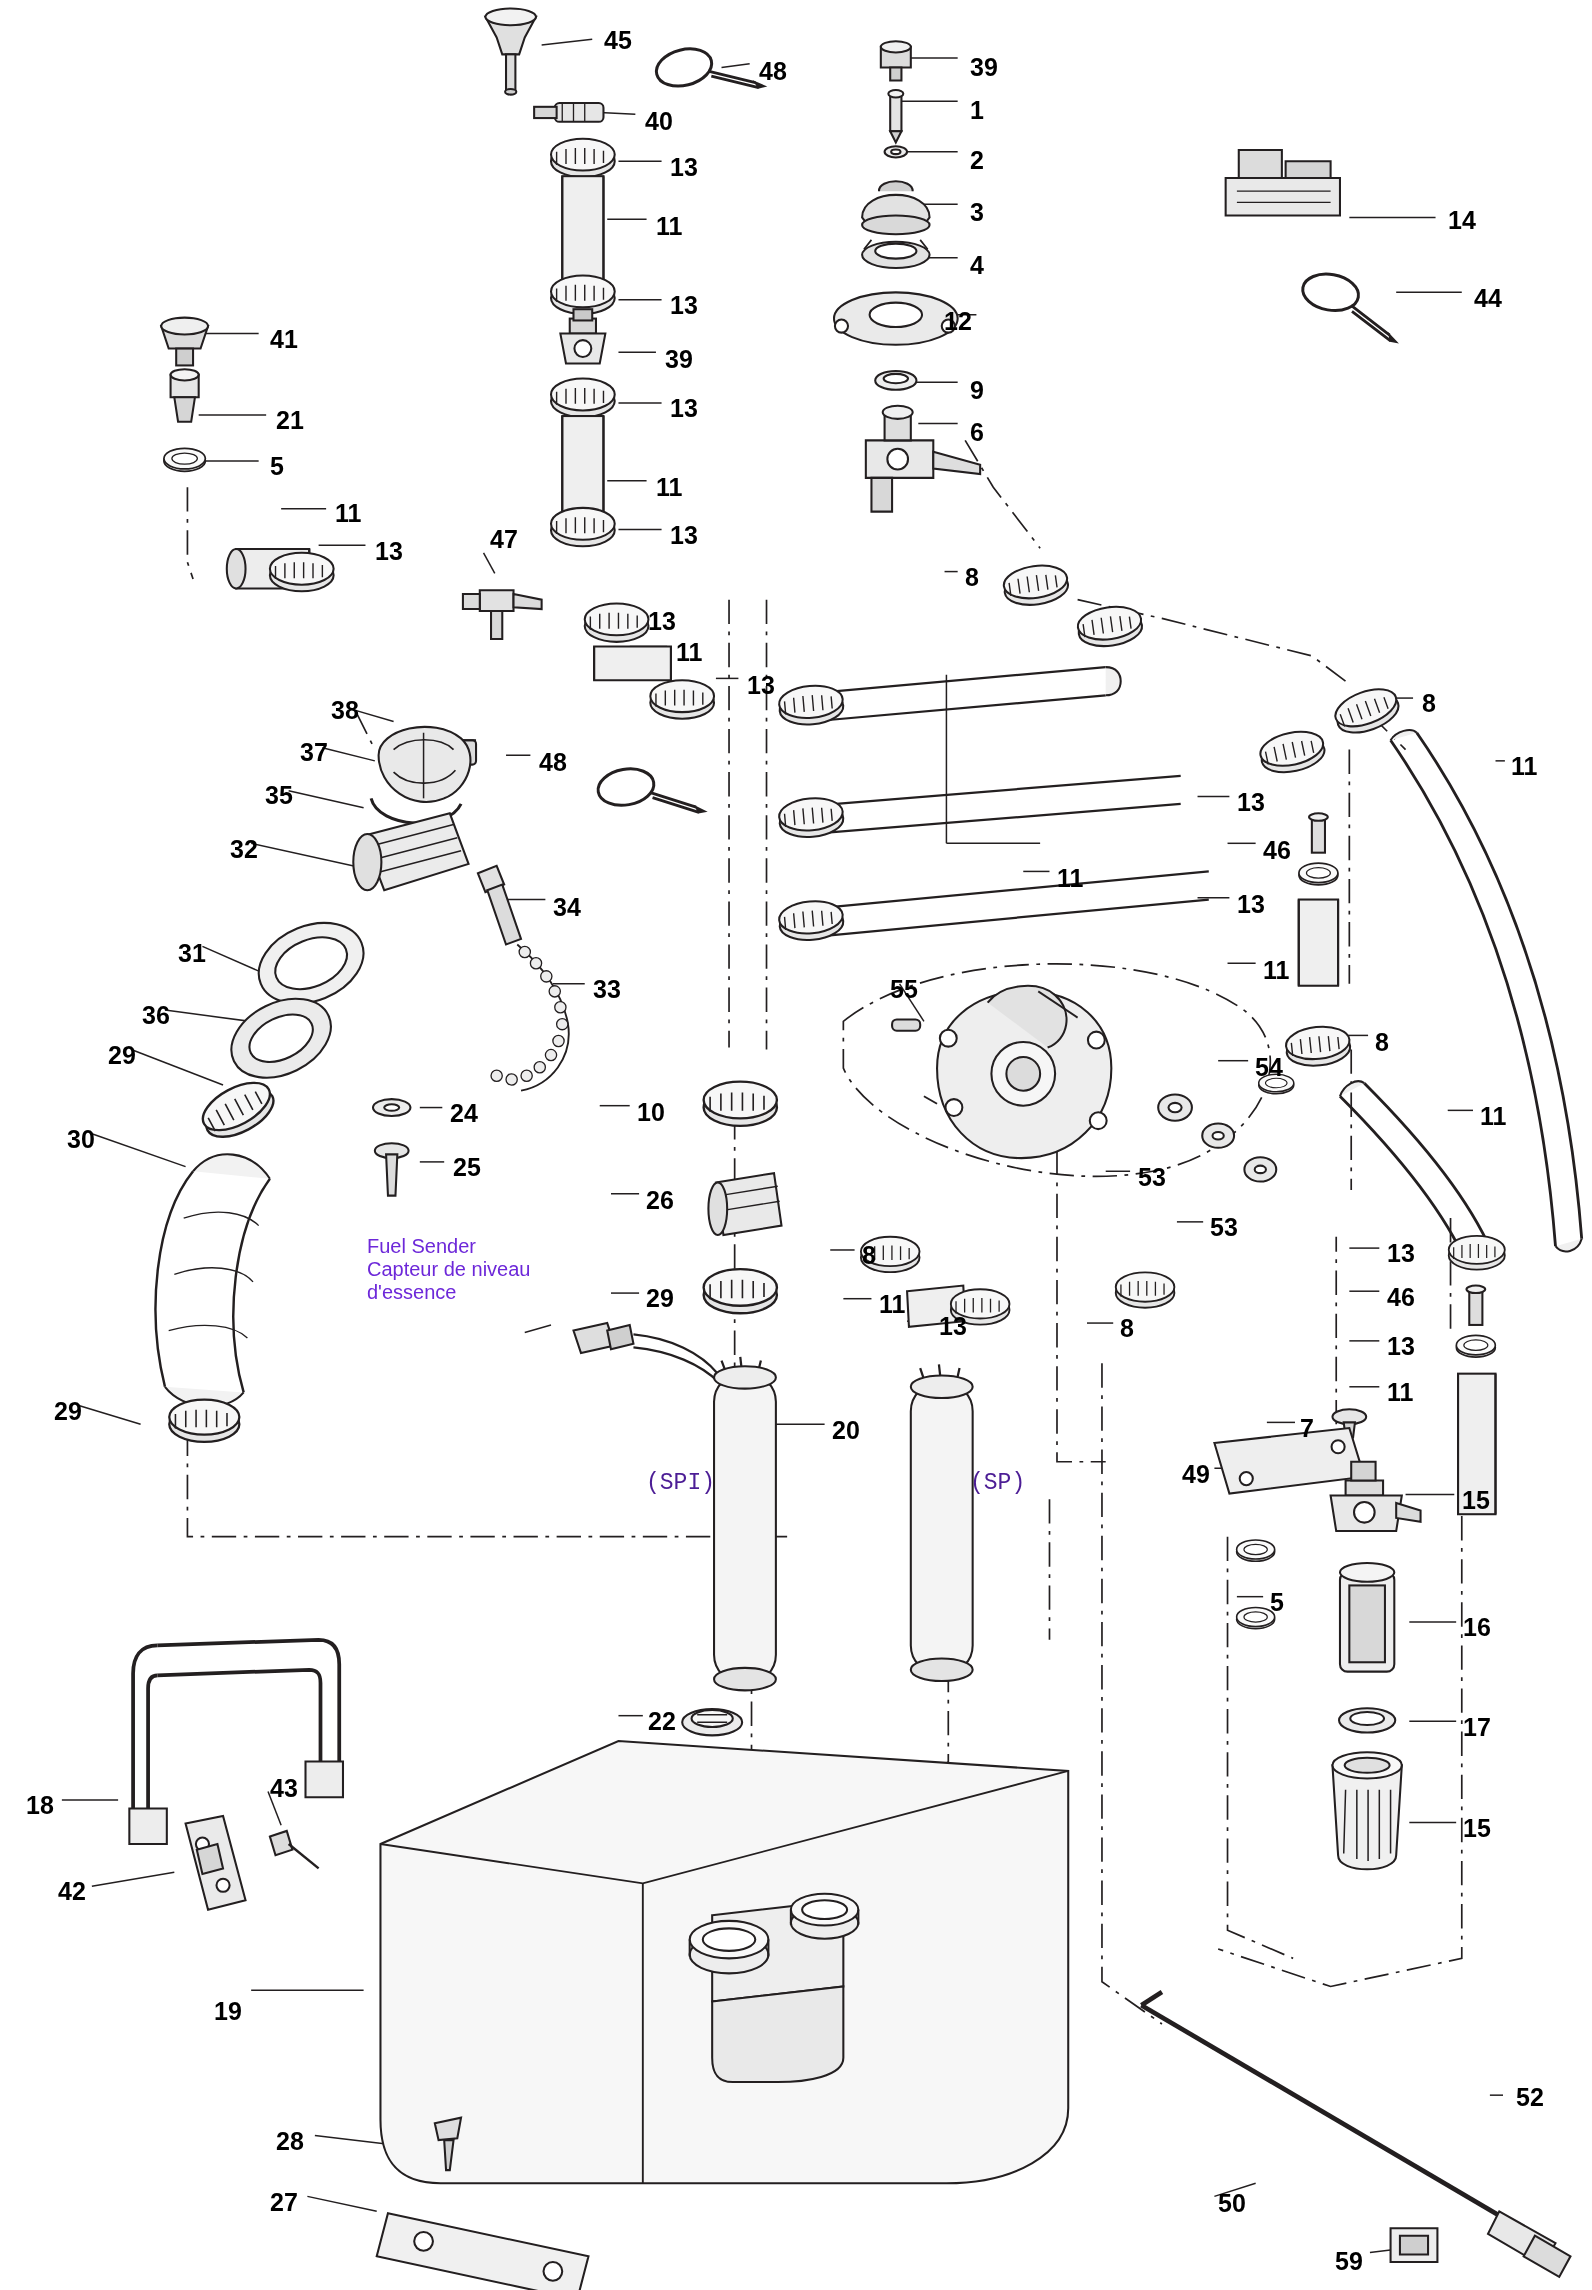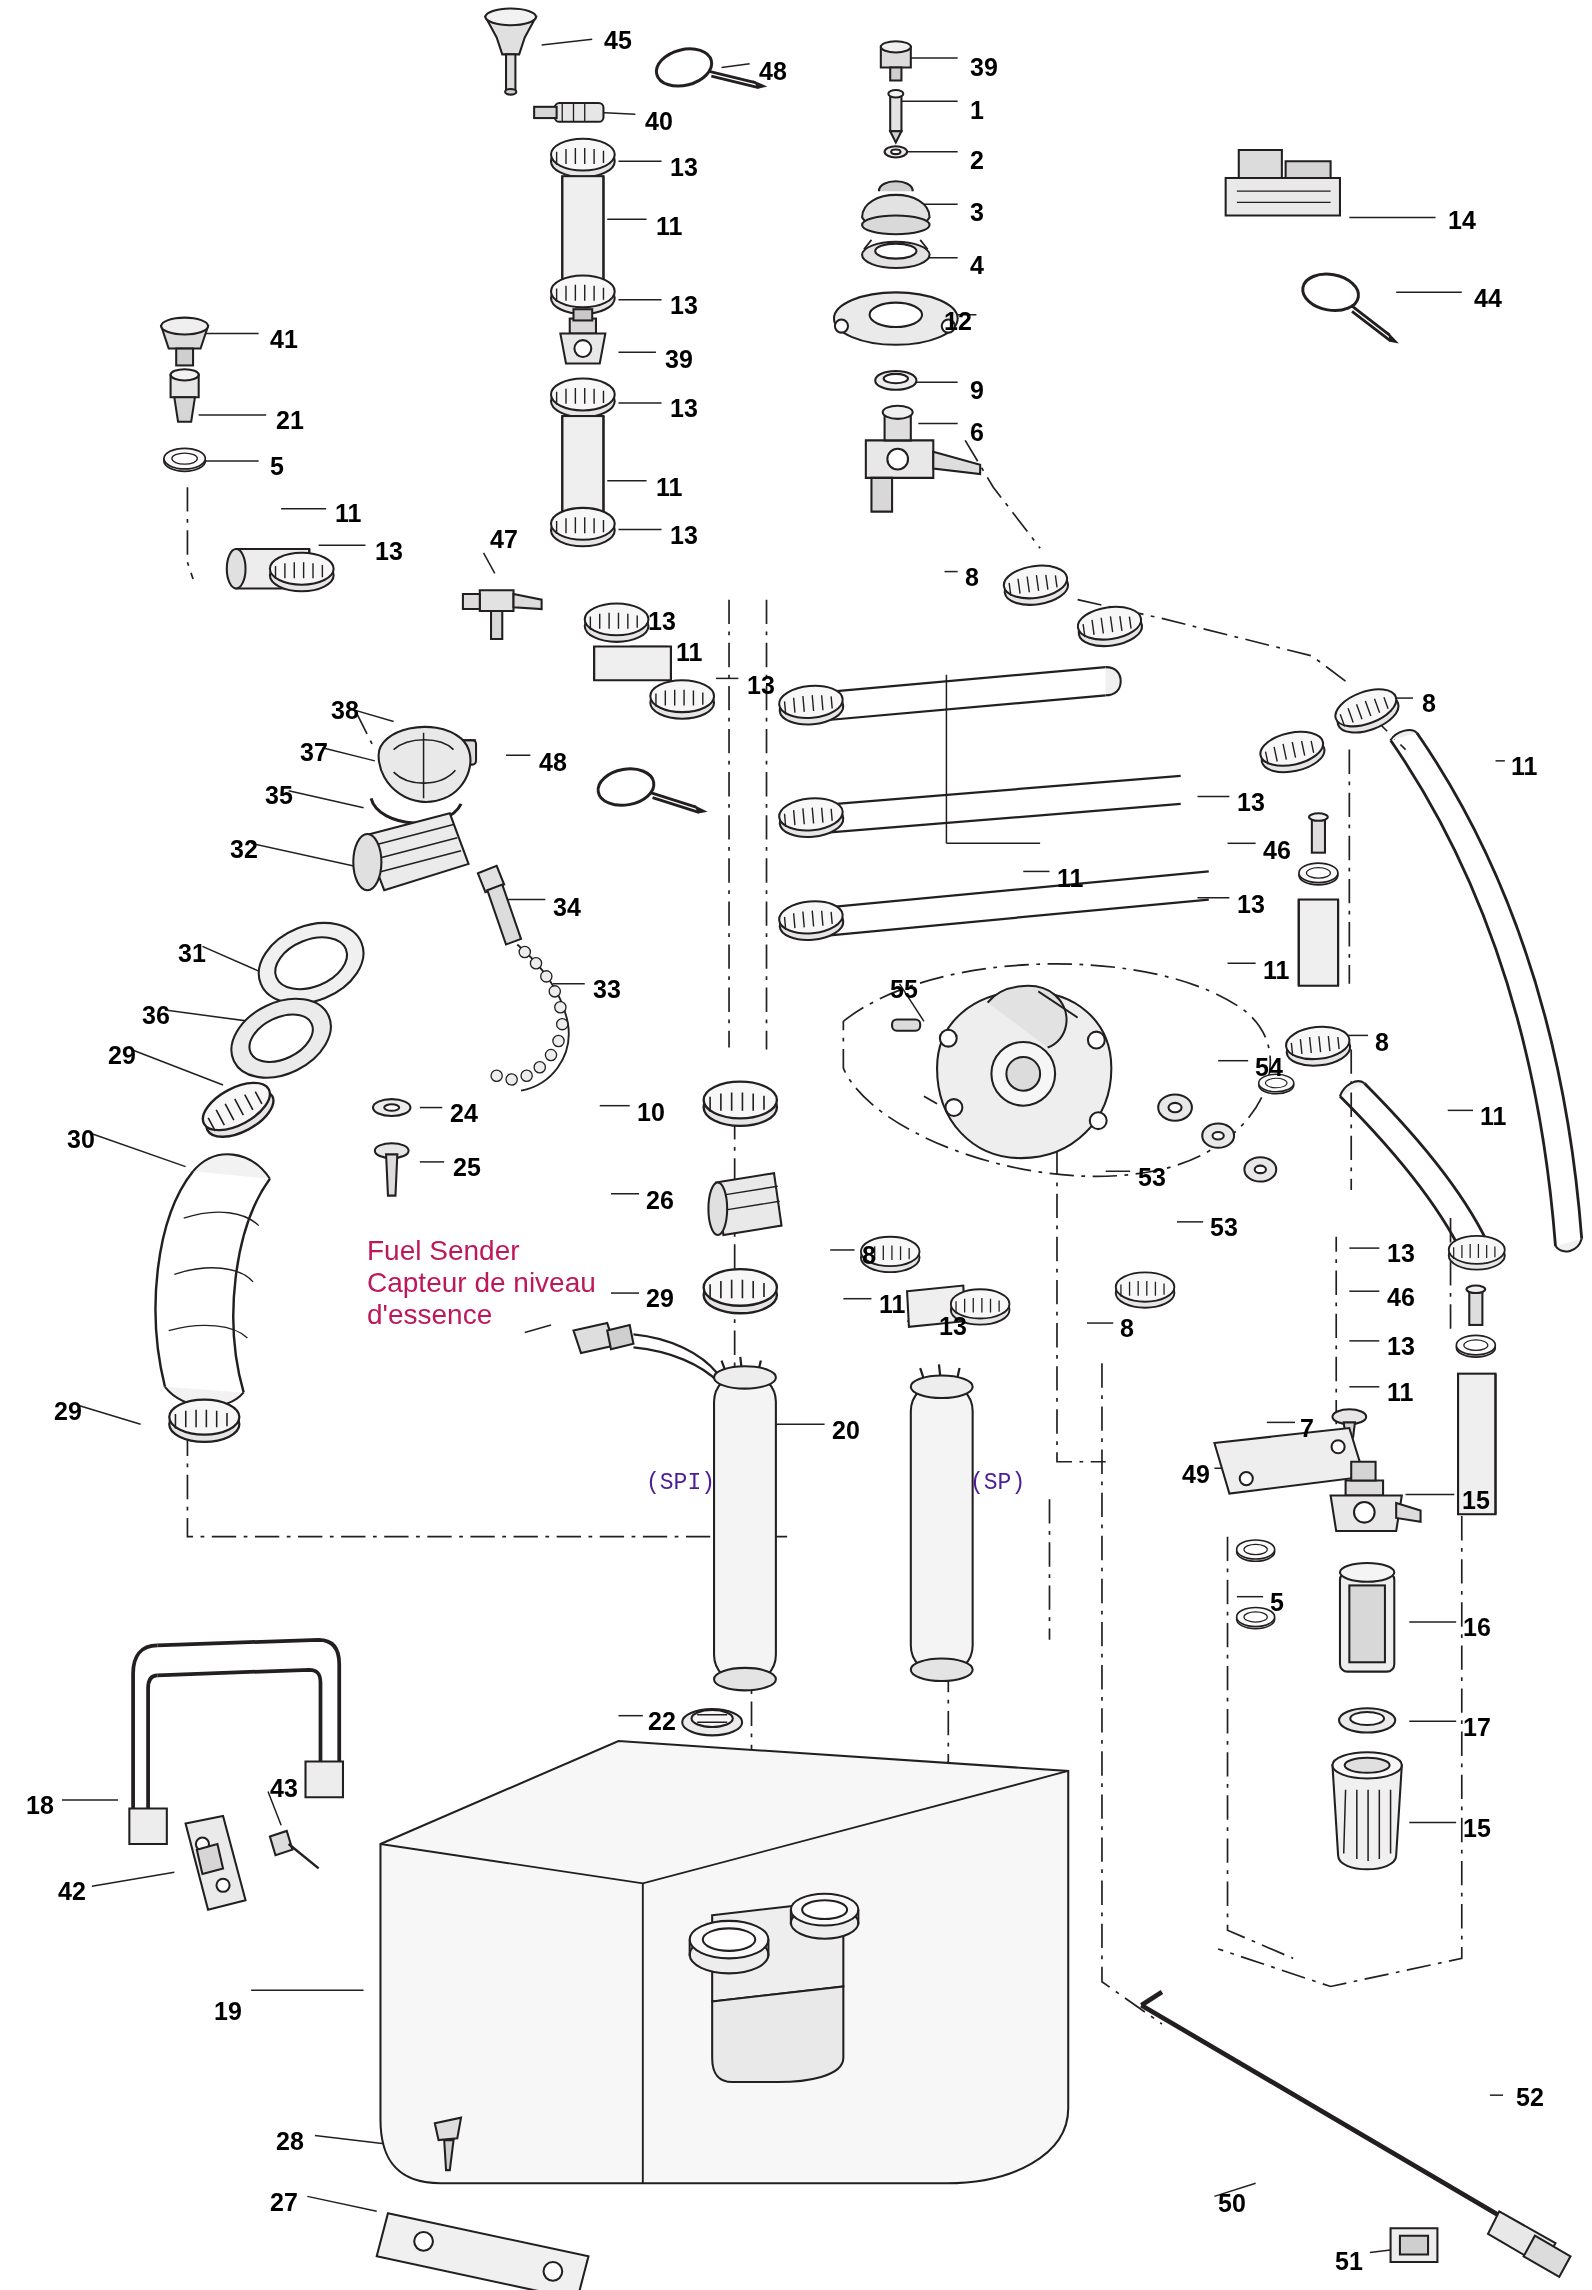--- a/index.html
+++ b/index.html
@@ -45,22 +45,22 @@
     position: absolute;
     font-size: 25px;
     font-weight: bold;
     color: #000;
     font-family: "Liberation Sans", sans-serif;
     white-space: nowrap;
     line-height: 1;
   }
   .note {
     position: absolute;
-    font-size: 28px;
-    color: #be185d;
+    font-size: 20px;
+    color: #6d28d9;
     font-family: "Liberation Sans", sans-serif;
     line-height: 1.15;
     white-space: pre;
   }
   .variant {
     position: absolute;
     font-size: 23px;
     color: #4c1d95;
     font-family: Liberation Mono, monospace;
     white-space: nowrap;
@@ -758,21 +758,21 @@
       <div class="callout" style="left: 270px; top: 1776px;">43</div>
       <div class="callout" style="left: 1463px; top: 1715px;">17</div>
       <div class="callout" style="left: 648px; top: 1709px;">22</div>
       <div class="callout" style="left: 1463px; top: 1816px;">15</div>
       <div class="callout" style="left: 58px; top: 1879px;">42</div>
       <div class="callout" style="left: 214px; top: 1983px; margin-top: 16px;">19</div>
       <div class="callout" style="left: 1516px; top: 2085px;">52</div>
       <div class="callout" style="left: 1218px; top: 2191px;">50</div>
       <div class="callout" style="left: 276px; top: 2129px;">28</div>
       <div class="callout" style="left: 270px; top: 2190px;">27</div>
-      <div class="callout" style="left: 1335px; top: 2249px;">51</div>
+      <div class="callout" style="left: 1335px; top: 2249px;">59</div>
     </div>
   <div id="note-layer">
       <div class="note" style="left: 367px; top: 1235px;">Fuel Sender
 Capteur de niveau
 d'essence</div>
     </div>
   <div id="variant-layer">
       <div class="variant" style="left: 646px; top: 1470px;">(SPI)</div>
       <div class="variant" style="left: 970px; top: 1470px;">(SP)</div>
     </div>

